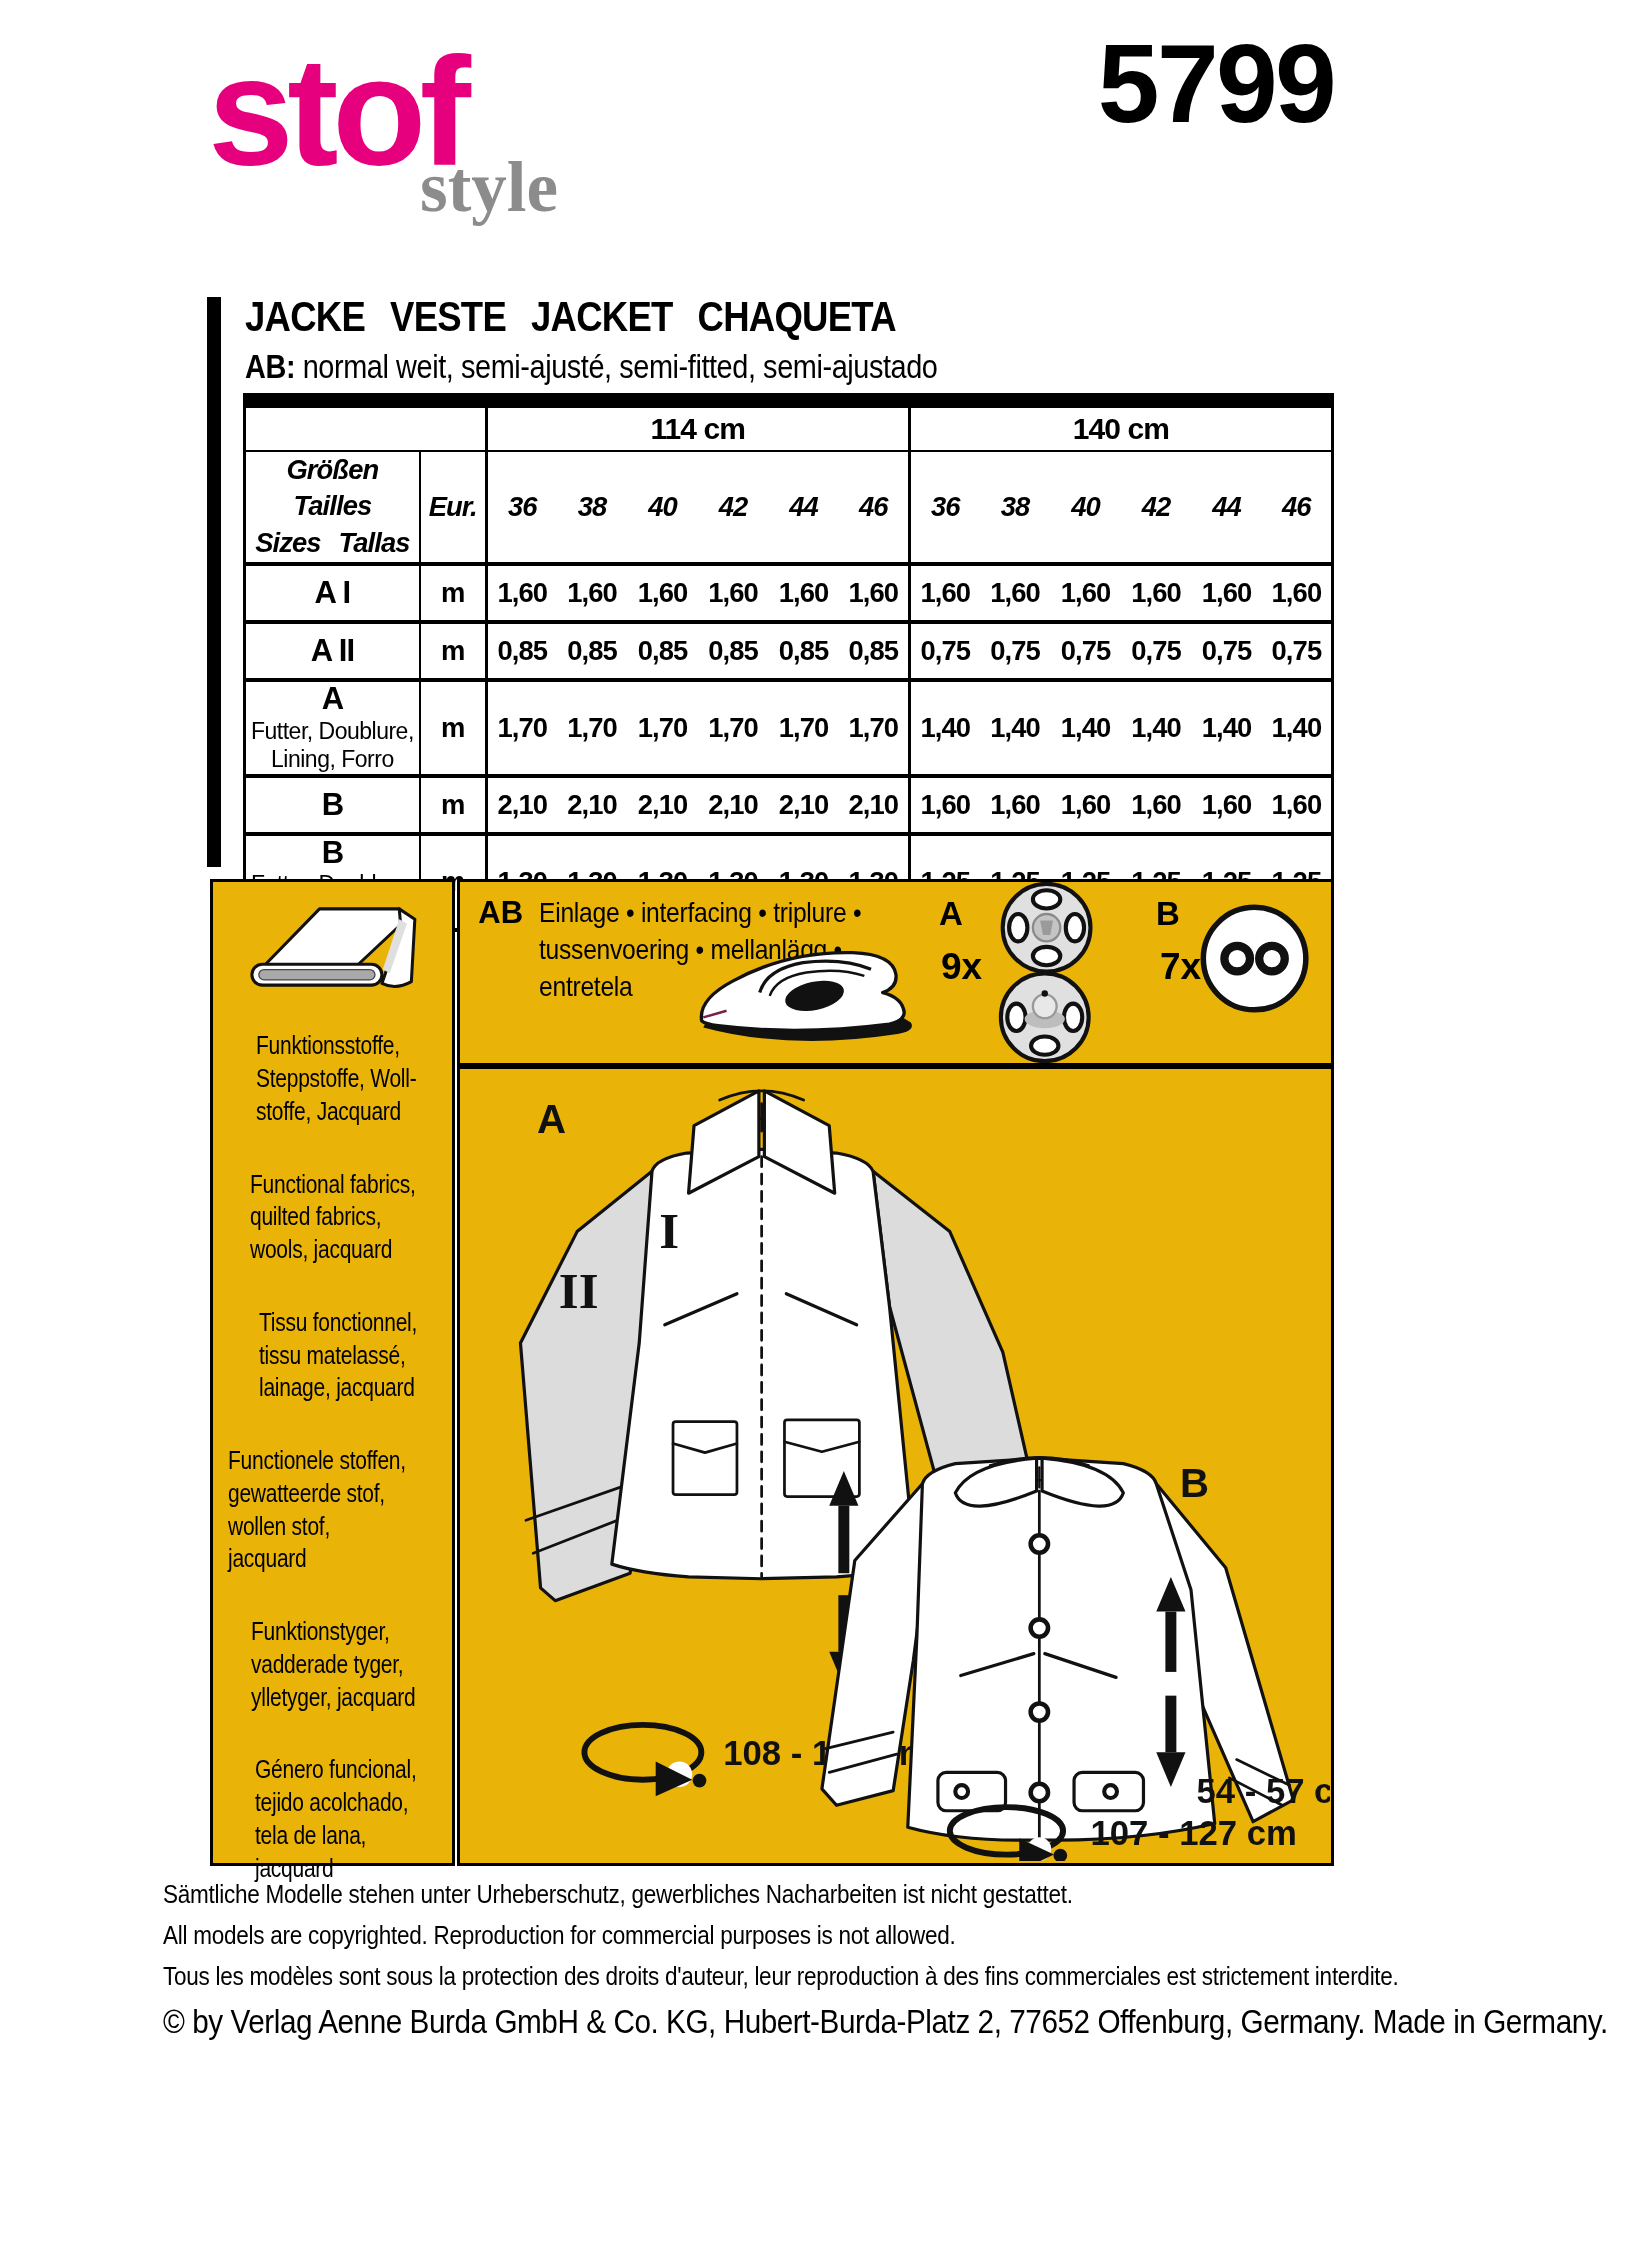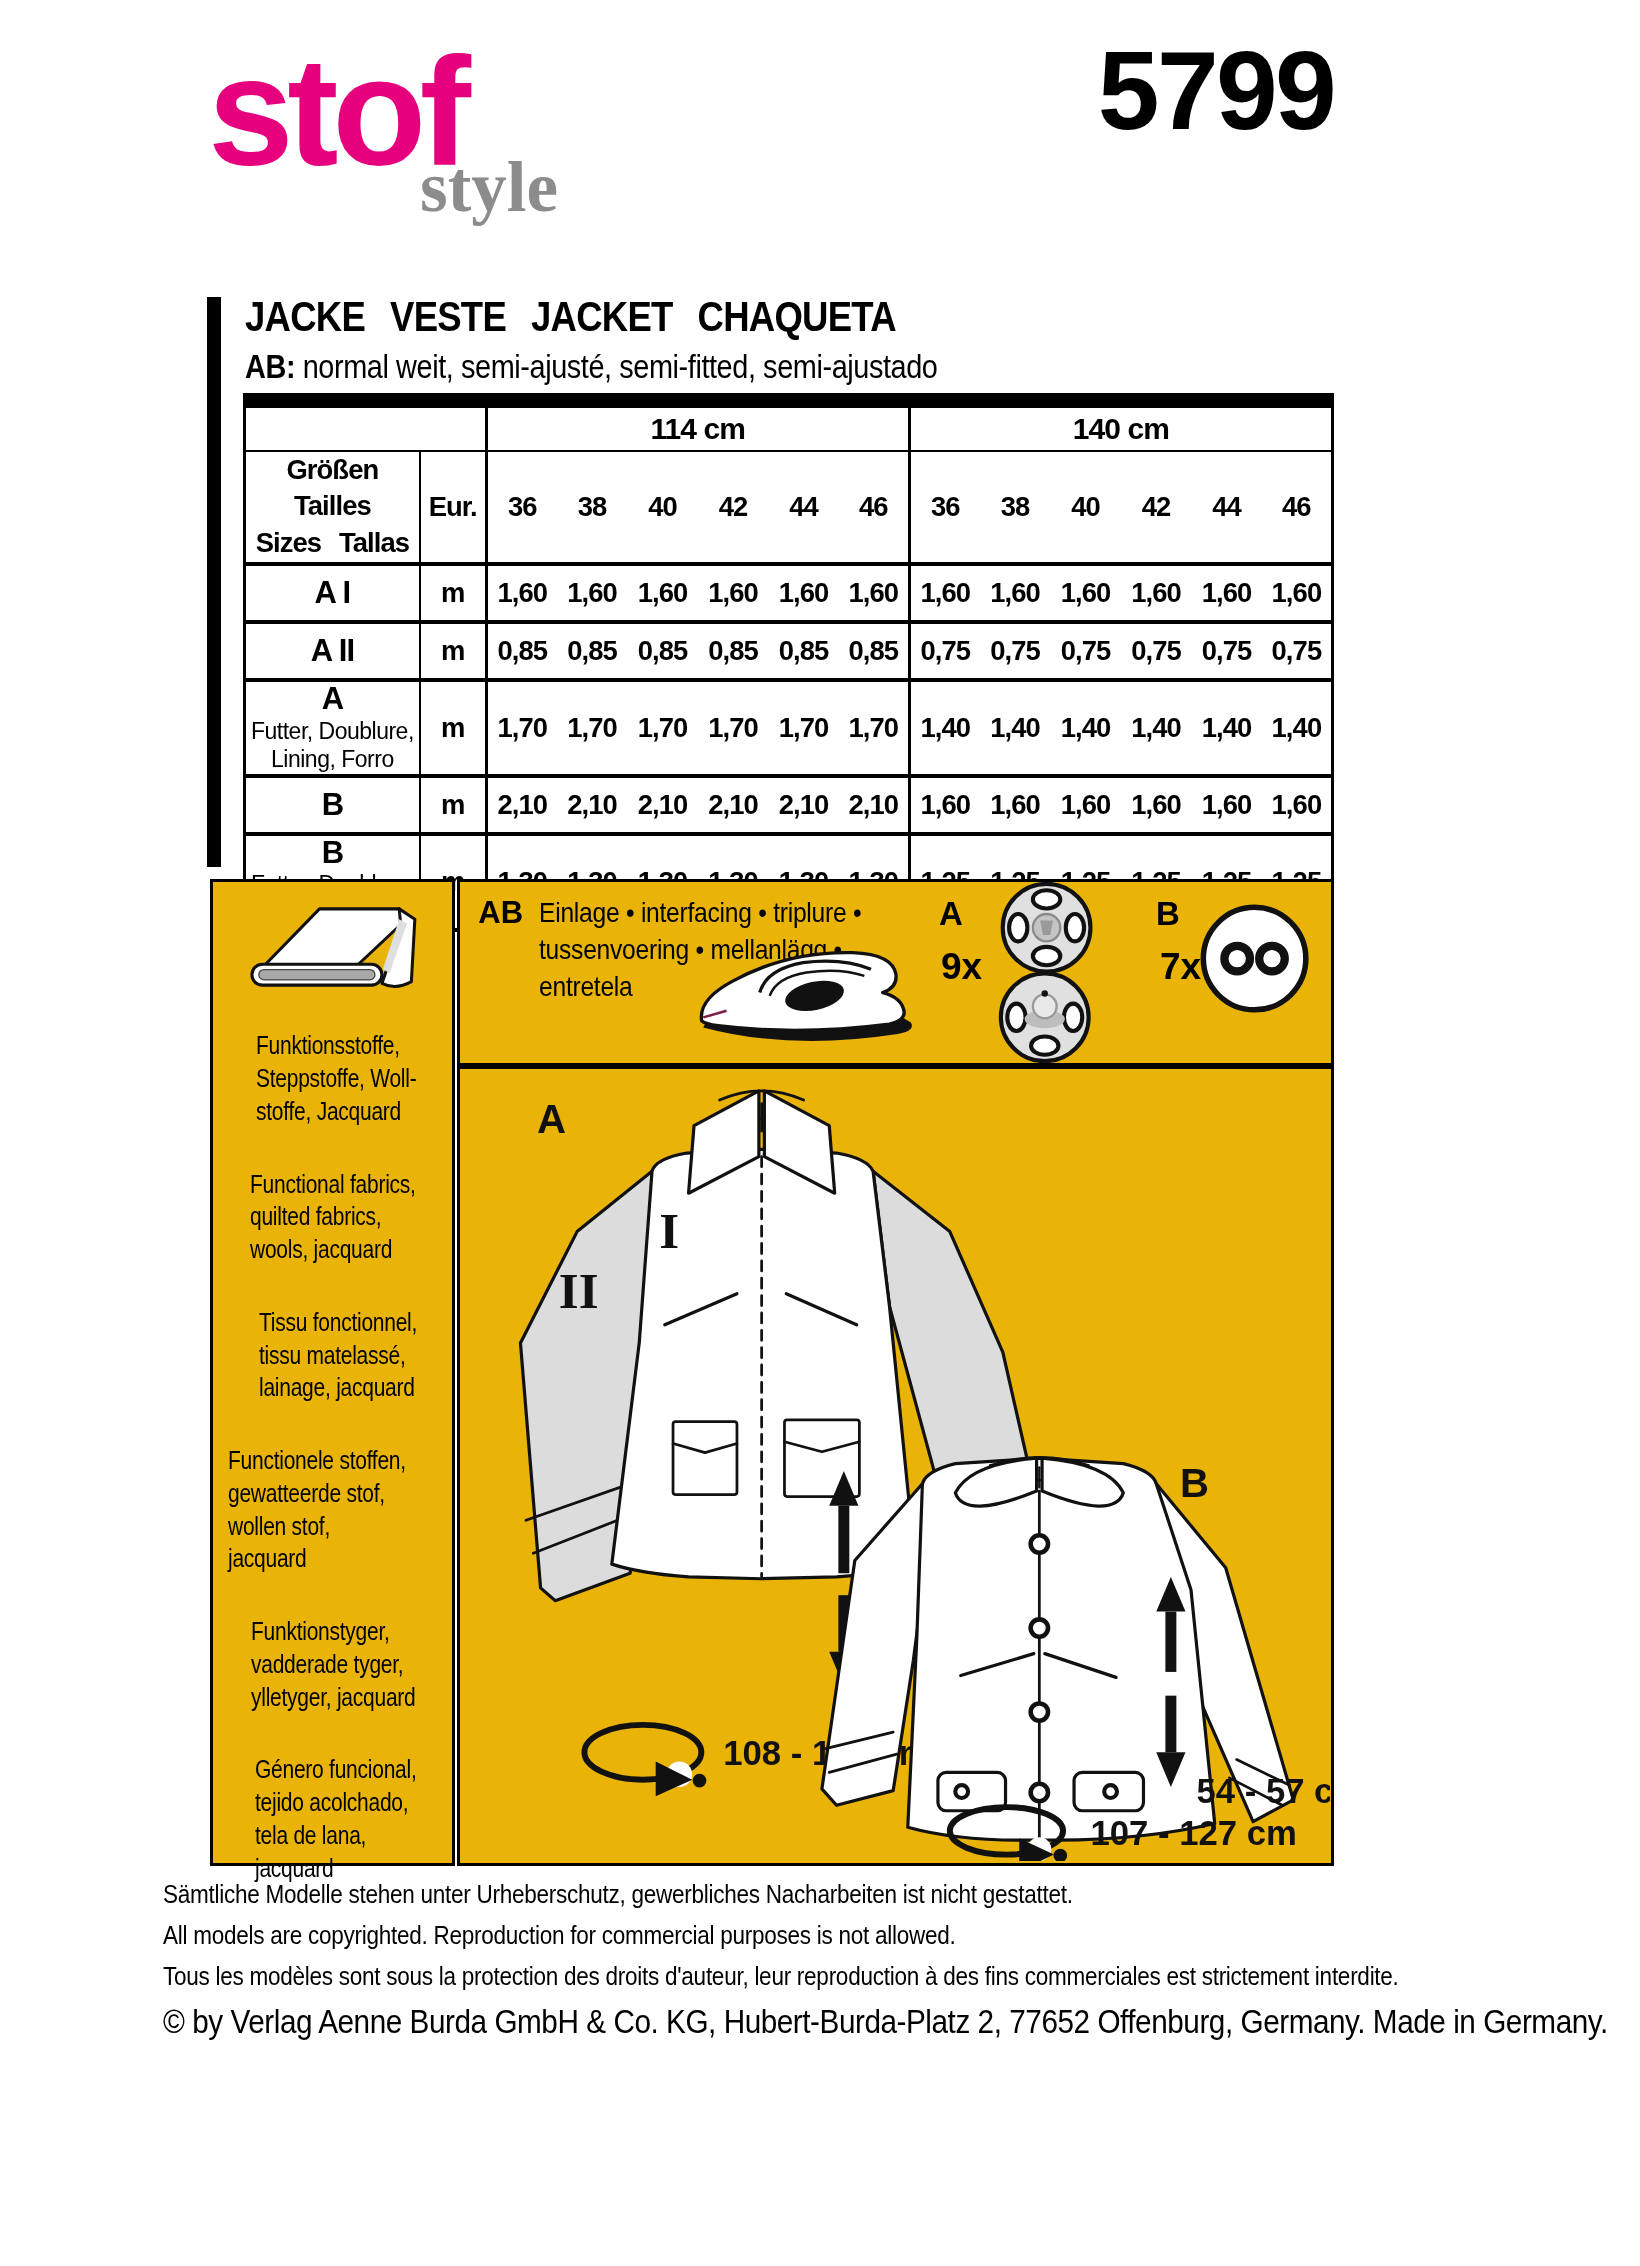--- a/index.html
+++ b/index.html
@@ -14,21 +14,21 @@
   .ttl{font-size:43px;font-weight:bold;word-spacing:18.3px;letter-spacing:-0.9px;transform:scaleX(.85);transform-origin:0 0;white-space:nowrap;}
   .subttl{font-size:34px;transform:scaleX(.85);transform-origin:0 0;white-space:nowrap;letter-spacing:-0.5px;}
   .subttl b{font-weight:bold;}
   
   .topbar{height:12px;background:#000;width:1091px;}
   table.meas{border-collapse:collapse;table-layout:fixed;width:1091px;border:3.7px solid #000;}
   table.meas td{padding:0;text-align:center;vertical-align:middle;font-weight:bold;font-size:27.4px;letter-spacing:-0.9px;}
   td.lc{text-align:left;padding-left:9.1px;border-right:2.7px solid #000;}
   td.gs{border-right:3.7px solid #000;}
   tr.hr1 td{border-bottom:2.7px solid #000;font-size:30px;}
-  tr.hr2 td{border-bottom:4.6px solid #000;}
+  tr.hr2 td{border-bottom:4.6px solid #000;font-style:italic;}
   tr.dr td{border-bottom:4.6px solid #000;}
   .szhdr{white-space:pre-line;font-size:27.4px;word-spacing:11px;line-height:1.35;}
   .eur{font-size:27.4px;text-align:right;padding-right:4.6px;}
   td.mcell{text-align:right;padding-right:5.5px;}
   .rowlab{font-size:31px;line-height:1.1;}
   .rowsub{font-size:23px;font-weight:normal;white-space:pre-line;line-height:1.25;letter-spacing:-0.5px;}
   
   .box{border:3.7px solid #000;background:#eab308;box-sizing:border-box;}
   .fabtxt{font-size:25.6px;line-height:1.28;white-space:pre-line;transform:scaleX(.82);transform-origin:0 0;letter-spacing:-0.3px;}
   .notAB{font-size:31px;font-weight:bold;}
@@ -41,21 +41,21 @@
   svg text{font-family:"Liberation Sans",sans-serif;}
   svg text.roman{font-family:"Liberation Serif",serif;}
 </style>
 </head>
 <body>
 
 <div class="abs" style="left:208px;top:35px;">
   <div class="burda">stof</div>
   <div class="stylew abs" style="left:212px;top:117px;">style</div>
 </div>
-<div class="abs patno" style="right:306px;top:36px;">5799</div>
+<div class="abs patno" style="right:306px;top:29px;">5799</div>
 
 <div class="abs vbar" style="left:207px;top:297px;width:13.7px;height:570px;"></div>
 <div class="abs ttl" style="left:245px;top:292px;">JACKE VESTE JACKET CHAQUETA</div>
 <div class="abs subttl" style="left:245px;top:347px;"><b>AB:</b><span> normal weit, semi-ajusté, semi-fitted, semi-ajustado</span></div>
 
 <div class="abs" style="left:243px;top:393px;">
   <div class="topbar"></div>
   <table class="meas">
     <colgroup>
       <col style="width:174px">

